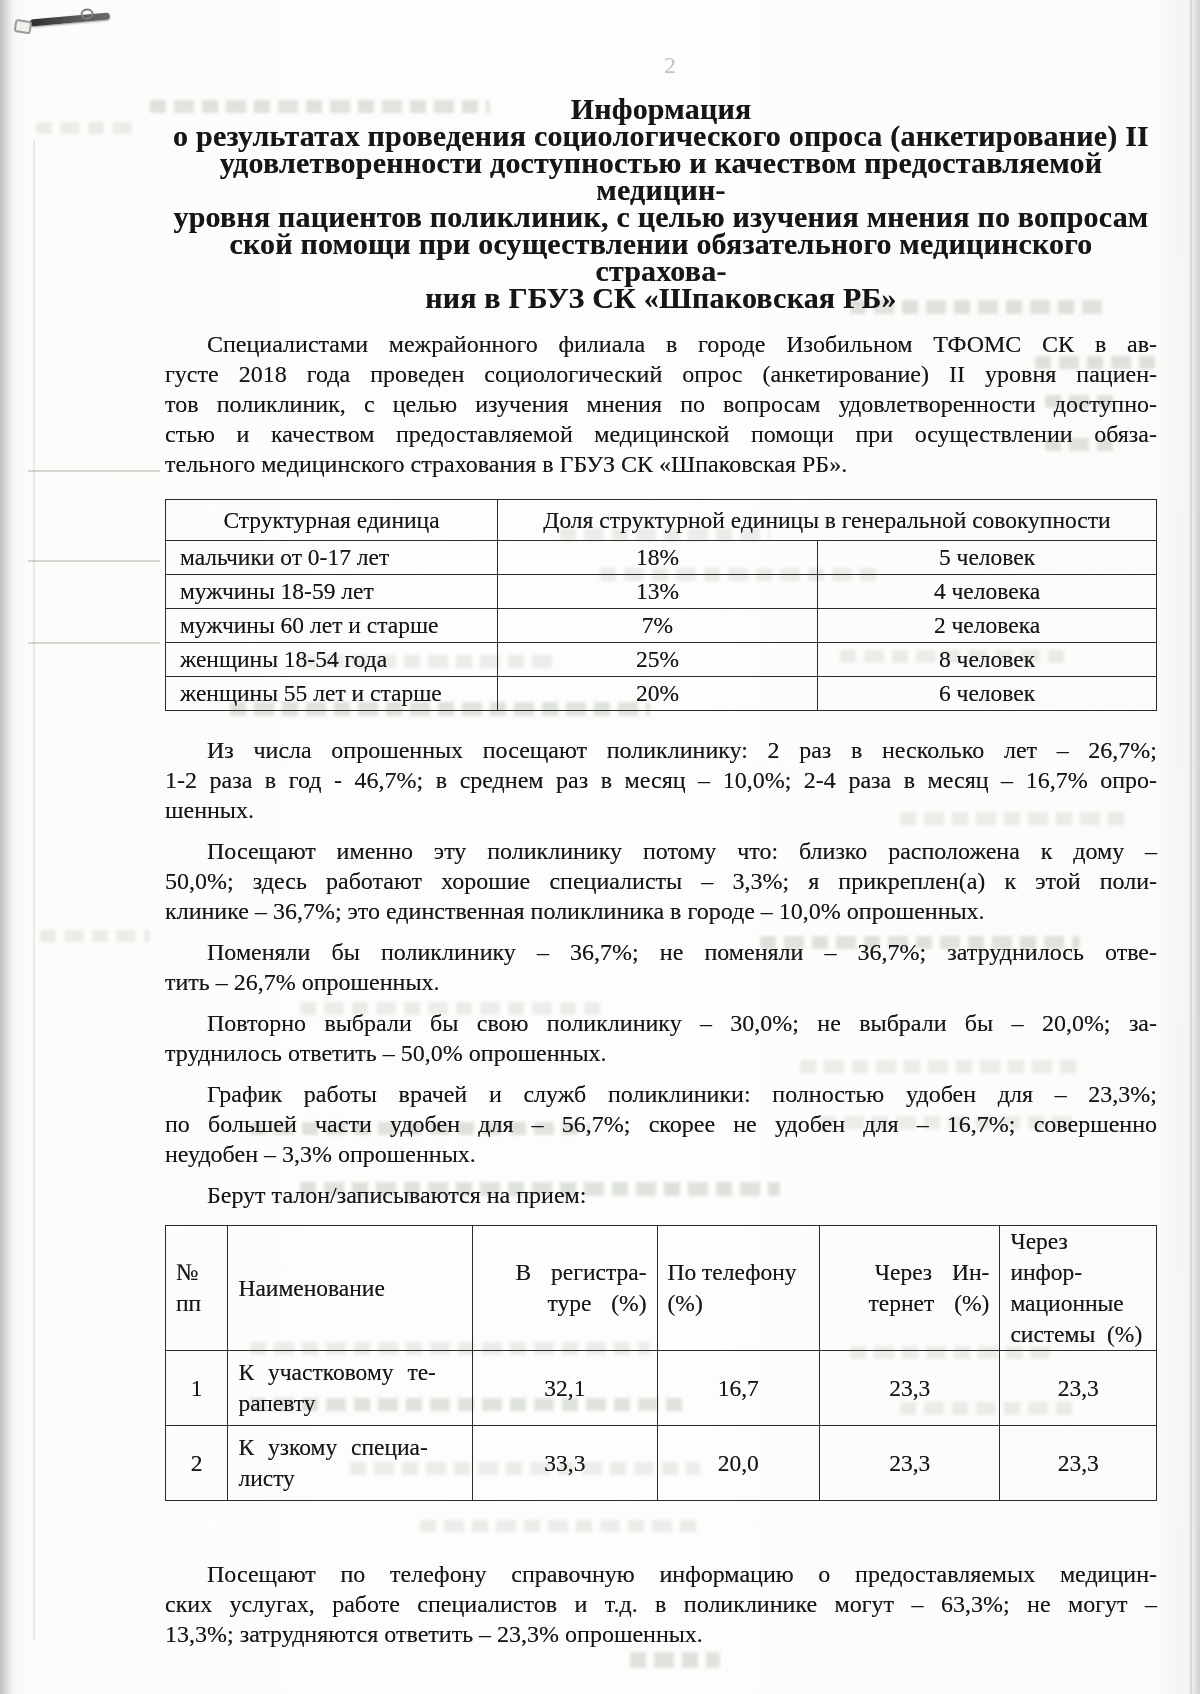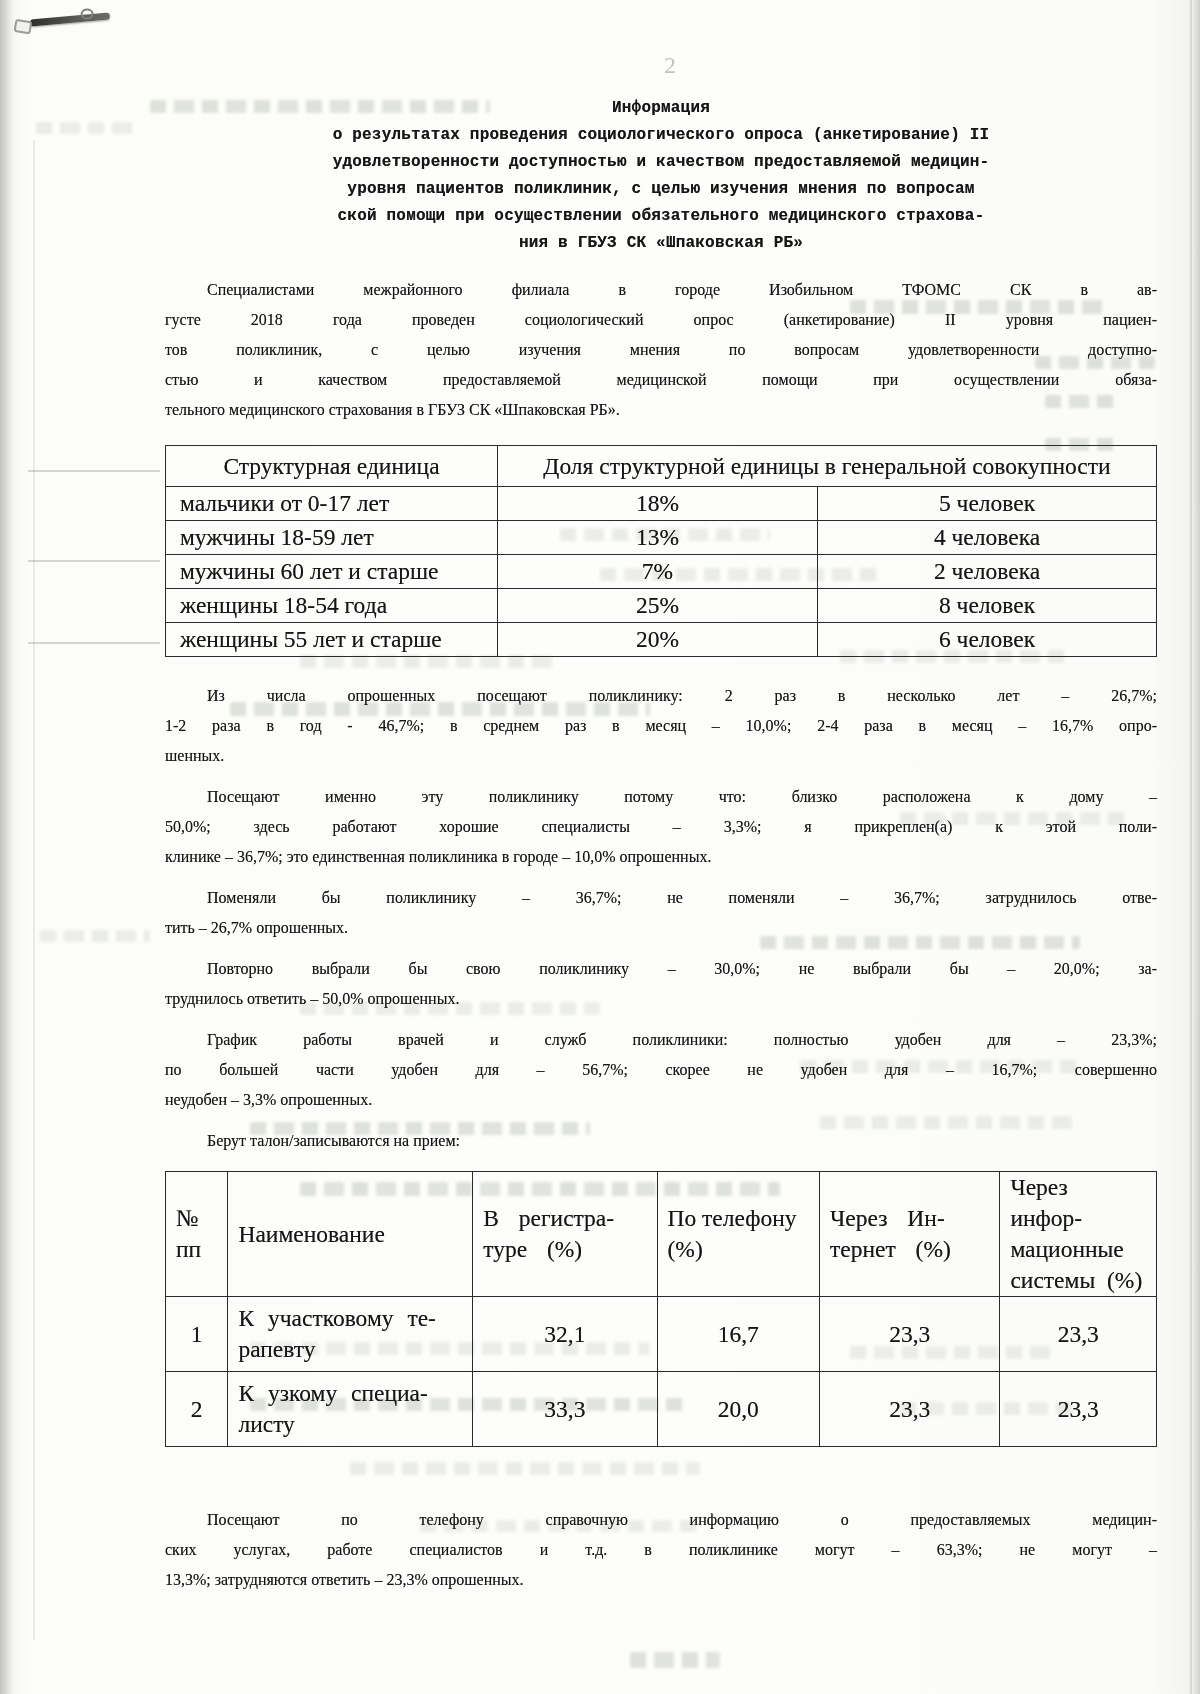--- a/index.html
+++ b/index.html
@@ -36,44 +36,44 @@
     filter:blur(.6px);}
 
   
   .bt{position:absolute;border-radius:3px;opacity:.3;filter:blur(1.6px);
     background:repeating-linear-gradient(90deg,#9aa594 0 16px,rgba(255,255,255,0) 16px 24px,#a2ab9c 24px 44px,rgba(255,255,255,0) 44px 52px);}
   .bt.dim{opacity:.18;}
   .btline{position:absolute;background:rgba(130,140,125,.33);filter:blur(.5px);}
 
   .content{position:absolute;left:165px;top:0;width:992px;}
 
-  .title{margin-top:95px;font-weight:bold;font-size:16px;line-height:27px;text-align:center;
-    letter-spacing:.2px;text-shadow:0 0 .5px rgba(0,0,0,.55);font-family:Liberation Mono, monospace;}
+  .title{margin-top:95px;font-weight:bold;font-size:30px;line-height:27px;text-align:center;
+    letter-spacing:.2px;text-shadow:0 0 .5px rgba(0,0,0,.55);}
   .title div{text-align:center;}
 
-  .para{margin:0 0 11px 0;font-size:16px;line-height:30px;text-shadow:0 0 .4px rgba(0,0,0,.5);}
+  .para{margin:0 0 11px 0;font-size:24px;line-height:30px;text-shadow:0 0 .4px rgba(0,0,0,.5);}
   .para .ln{display:block;text-align:justify;text-align-last:justify;}
   .para .ln.first{text-indent:42px;}
   .para .ln.last{text-align-last:left;}
   .gap-after-title{height:18px;}
 
   table{border-collapse:collapse;width:100%;font-size:23.5px;color:#161616;
     text-shadow:0 0 .4px rgba(0,0,0,.5);}
   td,th{border:1.6px solid #2b2b2b;font-weight:normal;}
   .t1{margin:20px 0 24px 0;}
   .t1 th{padding:6px 8px;text-align:center;line-height:28px;}
   .t1 td{padding:2px 10px;line-height:29px;}
   .t1 td.unit{text-align:left;padding-left:14px;}
   .t1 td.val{text-align:center;}
   .t2{margin:15px 0 0 0;}
   .t2 th{padding:0 10px;text-align:left;vertical-align:middle;white-space:pre-line;line-height:31px;}
   .t2 td{padding:6px 10px;vertical-align:middle;line-height:31px;}
   .t2 td.num{text-align:center;}
   .t2 td.name{text-align:left;white-space:pre-line;word-spacing:8px;}
-  .t2 th.ws{word-spacing:14px;}
+  .t2 th.ws{word-spacing:14px;text-align:right;}
   .t2 th.ws2{word-spacing:6px;}
   .p-last{margin-top:58px;}
 </style>
 </head>
 <body>
 
 <div class="page">
 
   <div class="edge-left"></div>
   <div class="edge-right"></div>

